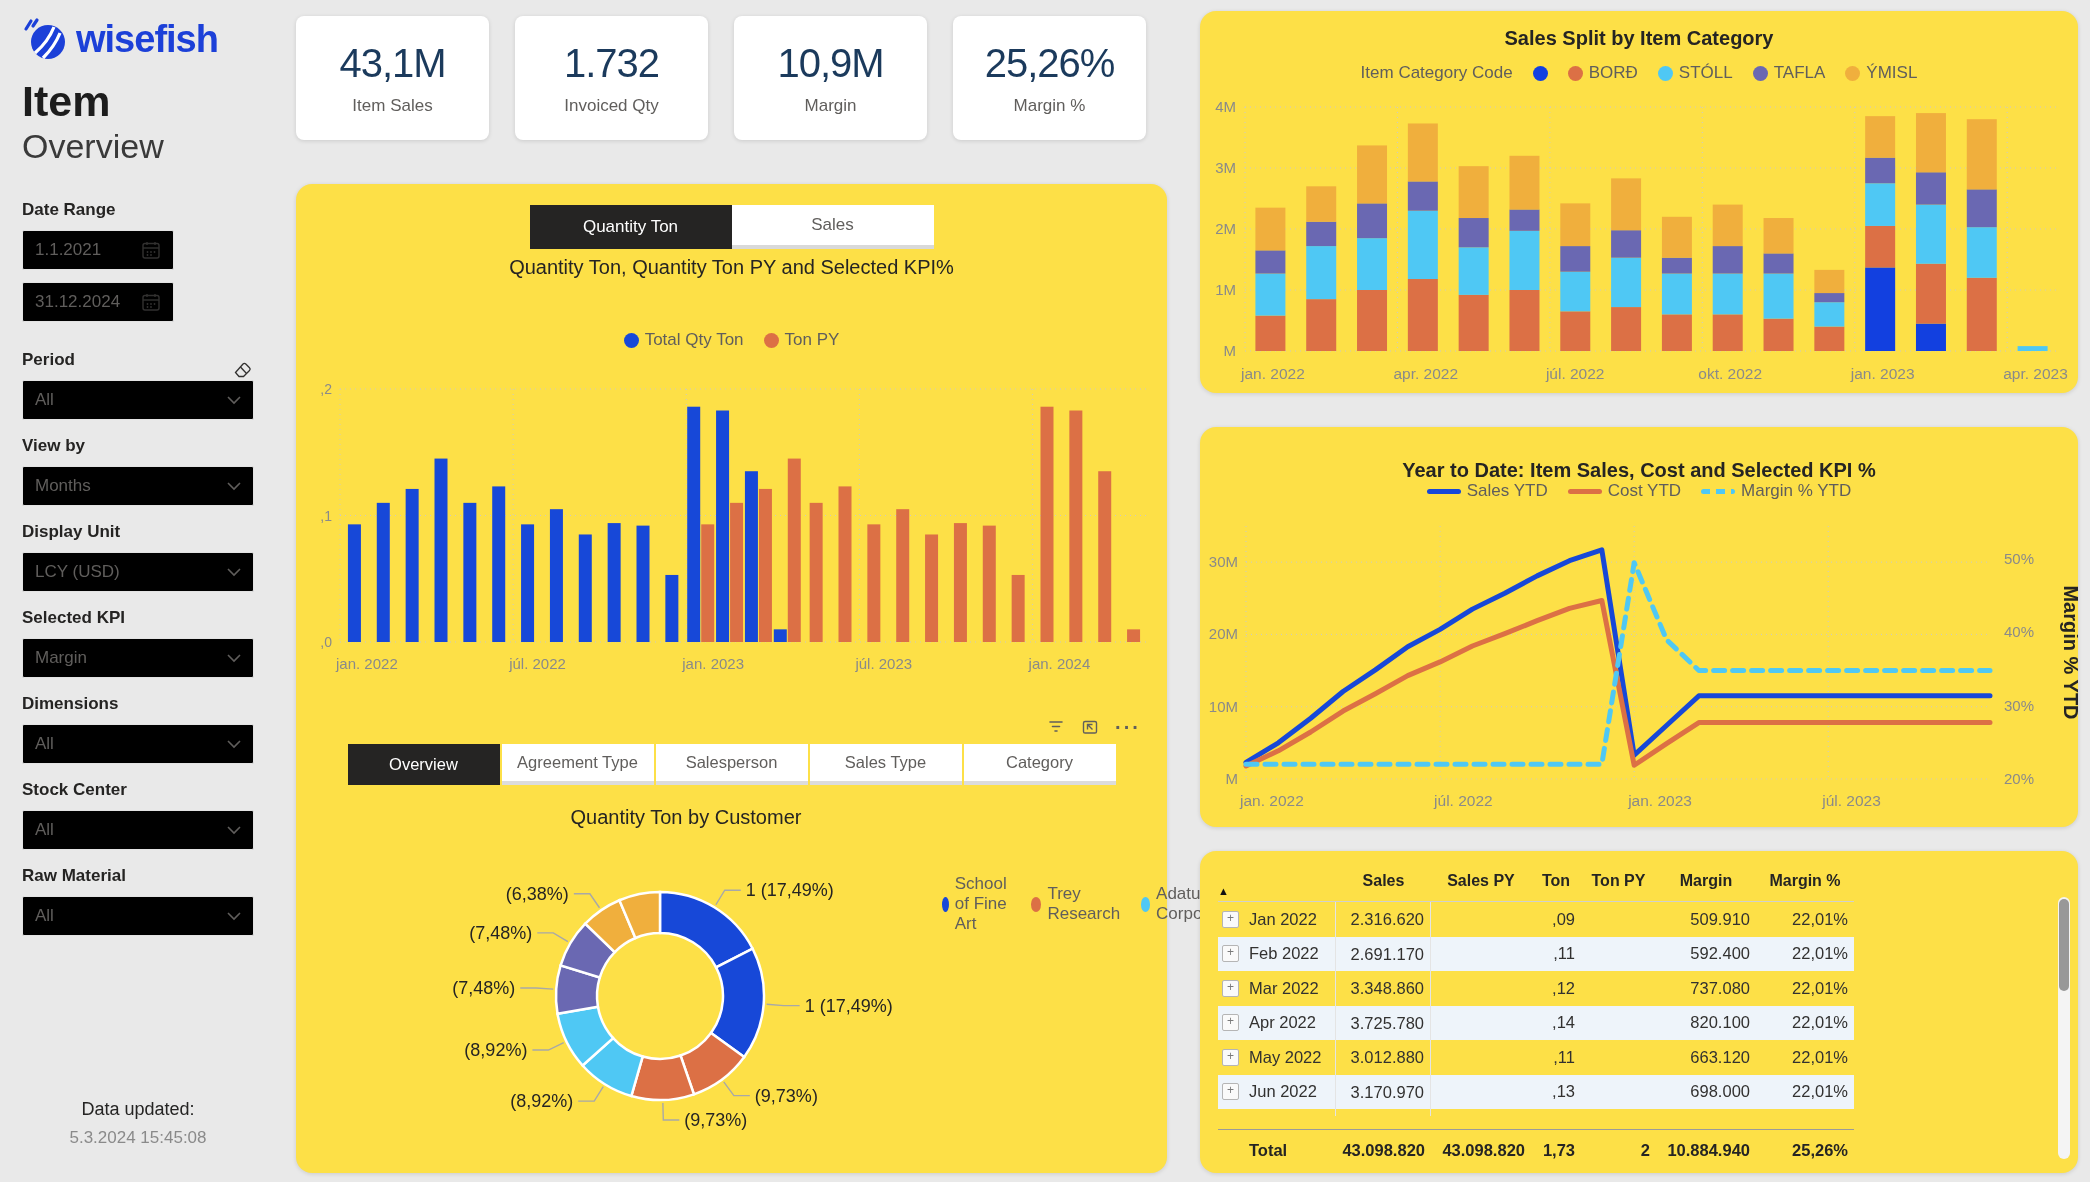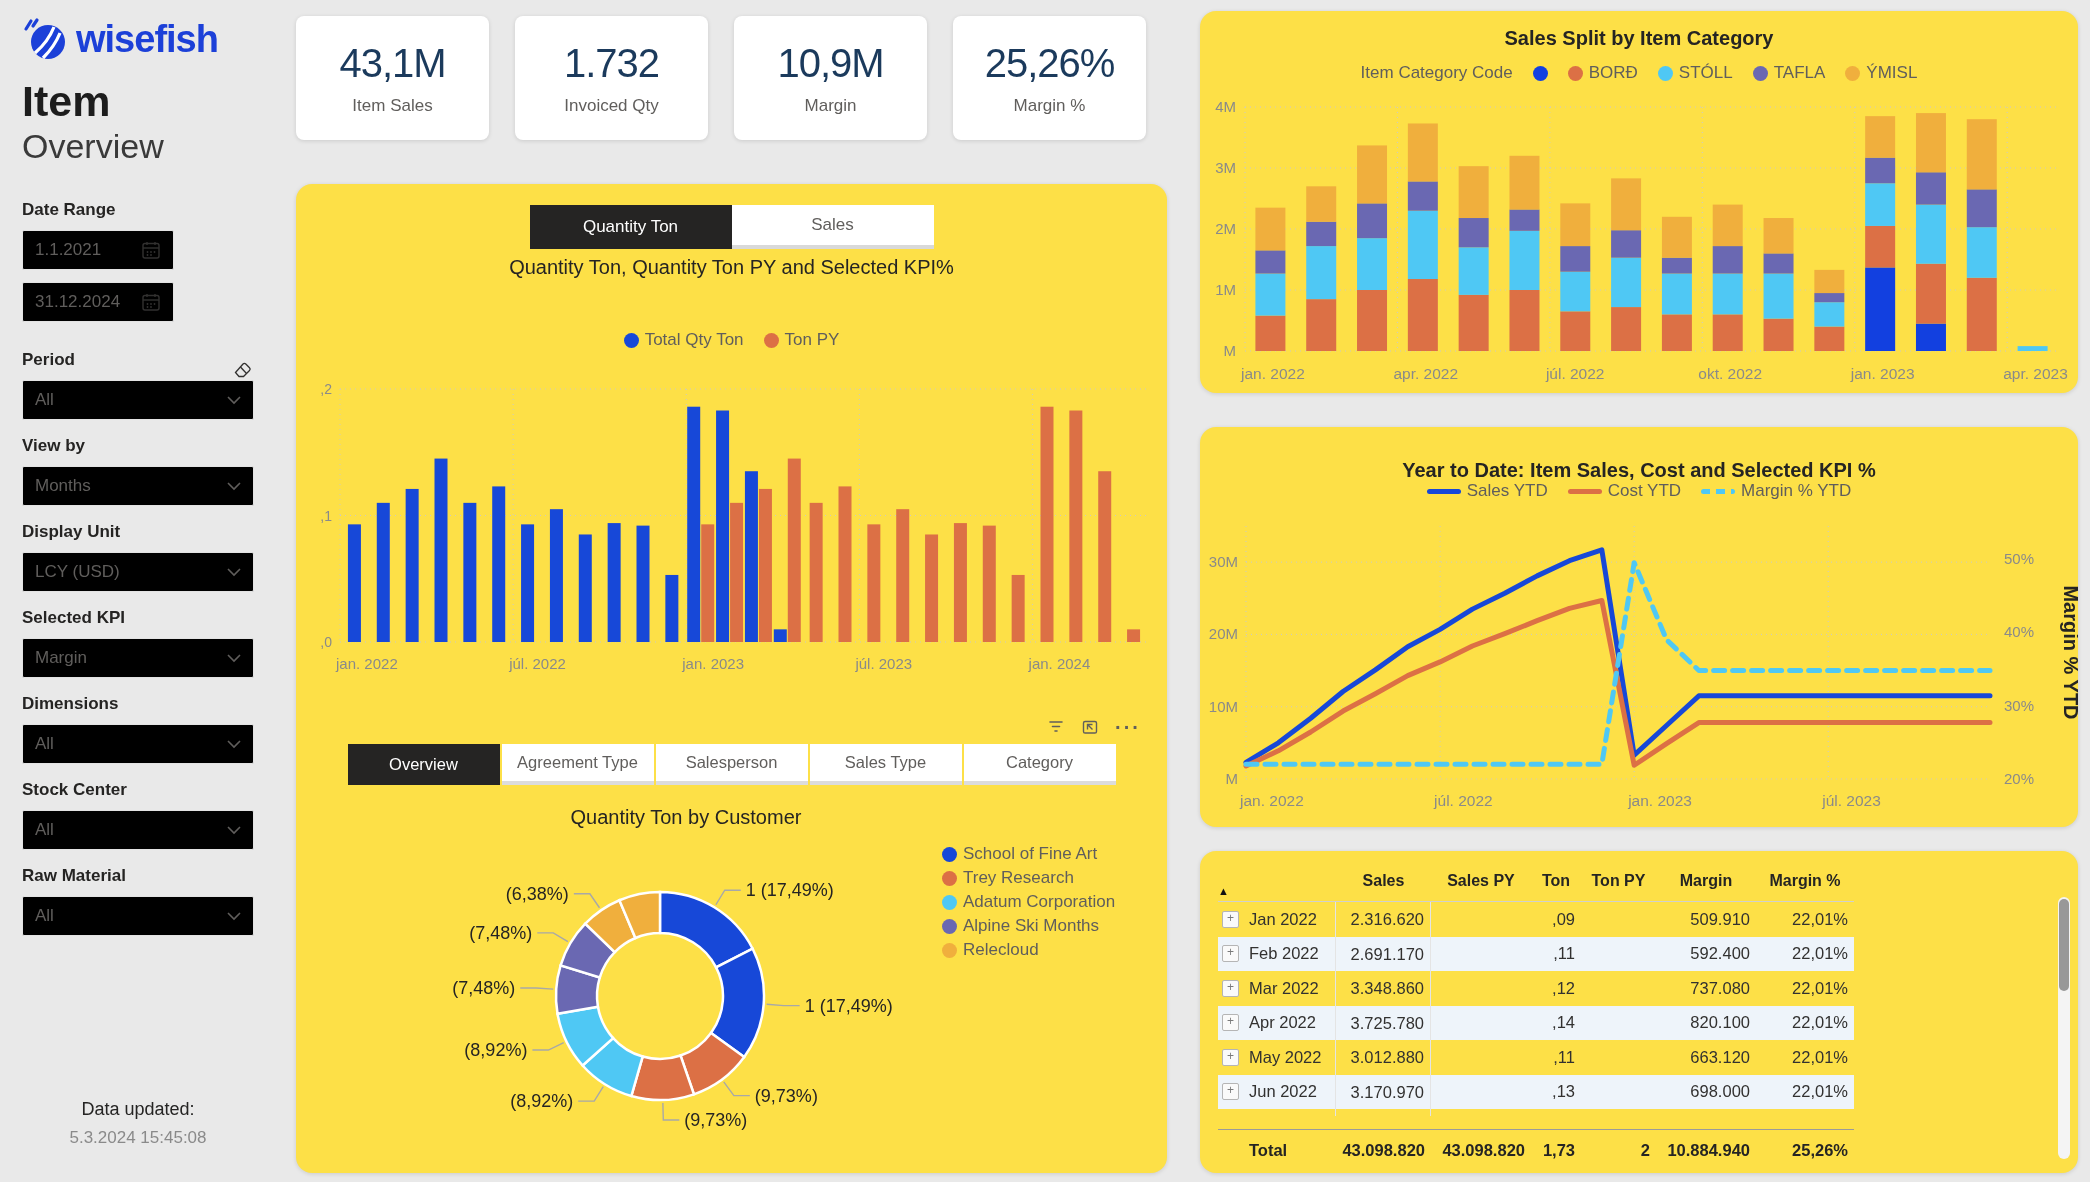--- a/index.html
+++ b/index.html
@@ -46,21 +46,21 @@
   .legend-line{width:34px;height:5px;border-radius:3px}
   #qty-svg{position:absolute;left:14px;top:184px}
   #mid-icons{position:absolute;top:534px;right:26px;display:flex;gap:16px;align-items:center;color:#605E5C}
   #mid-icons .ic{cursor:pointer;display:flex;align-items:center}
   .subtab-row{position:absolute;top:560px;left:50%;transform:translateX(-50%);display:flex;gap:2px}
   .subtab{width:152px;height:41px;display:flex;align-items:center;justify-content:center;font-size:16.5px;
        color:#605E5C;cursor:pointer;box-sizing:border-box;border-bottom:4px solid #dcdcdc;background:#fff}
   .subtab.active{background:#252423;color:#fff;border-bottom:none}
   #donut-title{top:622px;width:780px}
   #donut-svg{position:absolute;left:16px;top:652px}
-  #donut-legend{position:absolute;left:646px;top:660px;display:flex;flex-direction:column;gap:4px}
+  #donut-legend{position:absolute;left:646px;top:690px;display:flex;flex-direction:row;gap:16px}
 
   
   #rt-card{left:1200px;top:11px;width:878px;height:382px}
   #rt-title{top:16px;font-weight:700}
   #rt-legend{top:52px}
   #stack-svg{position:absolute;left:0;top:78px}
   #rm-card{left:1200px;top:427px;width:878px;height:400px}
   #rm-title{top:32px;font-weight:700}
   #rm-legend{top:54px}
   #line-svg{position:absolute;left:0;top:84px}

